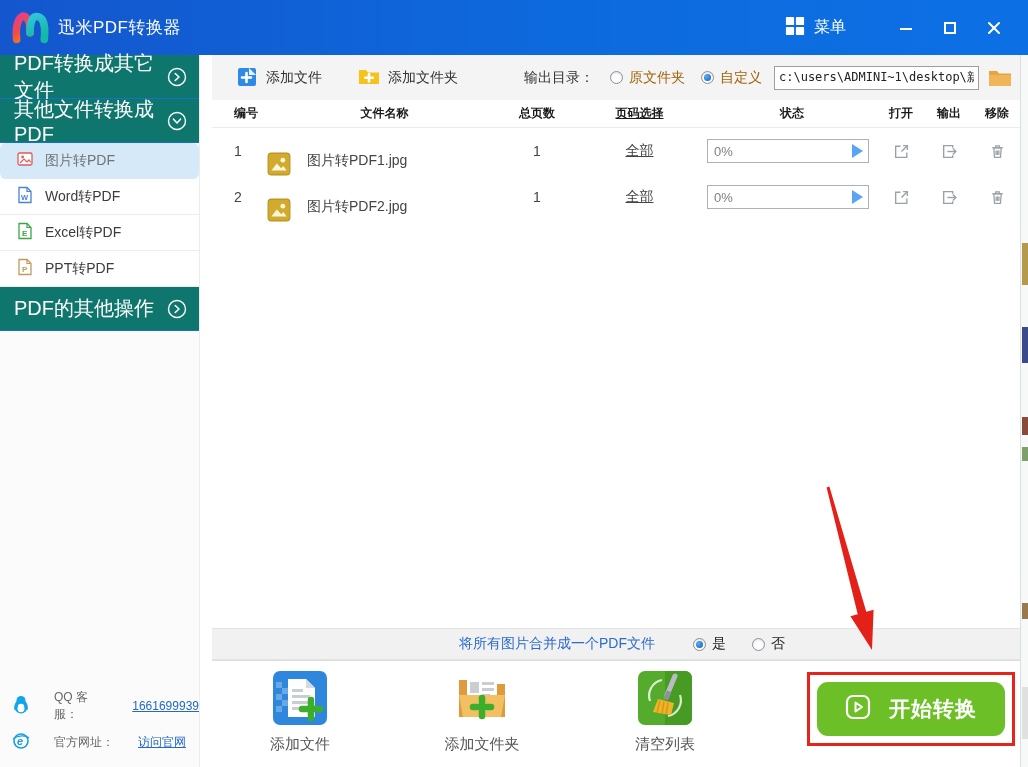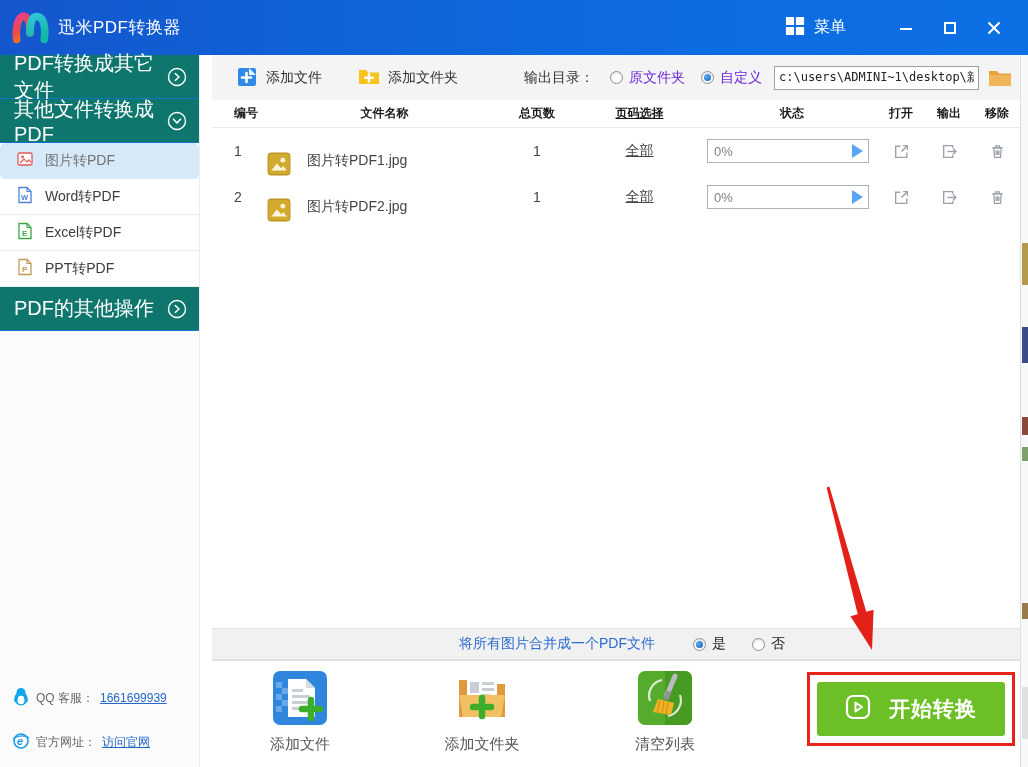--- a/index.html
+++ b/index.html
@@ -24,30 +24,30 @@
   .edge-strip .frag { position:absolute; left:1px; width:6px; }
 
   
   .nav-header { height:44px; background:#0f766e; border-bottom:1px solid #1272cc; color:#fff; font-size:20px;
     display:flex; align-items:center; padding:0 12px 0 14px; cursor:pointer; }
   .nav-header .chev { margin-left:auto; display:flex; }
   .nav-item { height:36px; background:#fff; border-bottom:1px solid #ececec; display:flex; align-items:center; padding-left:16px; gap:11px; font-size:14px; color:#3c3c3c; cursor:pointer; }
   .nav-item.selected { background:#d5e9f9; color:#737373; border-bottom-color:#d5e9f9;border-radius:6px; }
   .sidebar-fill { flex:1; background:#fbfbfb; }
   .support { padding:0 0 14px 12px; font-size:12px; color:#666; }
-  .support-row { display:flex; align-items:center; gap:6px; margin-top:23px; }
+  .support-row { display:flex; align-items:center; gap:24px; margin-top:9px; }
   .support a { color:#2468c8; text-decoration:underline; cursor:pointer; }
 
   
   .toolbar { height:45px; background:#f4f4f5; display:flex; align-items:center; padding:0 20px 0 25px; }
   .tool-btn { display:flex; align-items:center; gap:8px; font-size:14px; color:#333; cursor:pointer; }
   .tool-btn + .tool-btn { margin-left:36px; }
   .out-group { margin-left:auto; display:flex; align-items:center; }
   .out-label { font-size:14px; color:#333; }
-  .radio-lab { display:flex; align-items:center; gap:6px; font-size:14px; color:#6d28d9; margin-left:16px; cursor:pointer; }
+  .radio-lab { display:flex; align-items:center; gap:6px; font-size:14px; color:#a16207; margin-left:16px; cursor:pointer; }
   .radio { width:13px; height:13px; border-radius:50%; border:1px solid #8a9099; background:#fdfdfd; display:inline-flex; align-items:center; justify-content:center; box-shadow:inset 0 1px 2px rgba(0,0,0,0.12); }
   .radio.checked::after { content:""; width:7px; height:7px; border-radius:50%; background:radial-gradient(circle at 35% 35%, #59b0f5, #0f59b4); }
   .path-input { width:205px; height:24px; margin-left:12px; border:1px solid #9aa0a6; background:#fff; font-family:"DejaVu Sans Mono", monospace; font-size:12px; color:#222; padding:0 4px; }
   .browse-btn { margin-left:9px; cursor:pointer; display:flex; }
 
   
   .thead, .trow { display:flex; align-items:center; padding-left:15px; }
   .thead { height:28px; border-bottom:1px solid #ebebeb; font-size:12px; color:#1a1a1a; font-weight:600; }
   .c1{width:40px; text-align:left; padding-left:7px;} .c2{width:235px; text-align:center;}
   .c3{width:70px; text-align:center;} .c4{width:135px; text-align:center;text-decoration:underline;}
@@ -68,21 +68,21 @@
   .merge-label { color:#2b6bd0; font-size:14px; }
   .merge-radios { display:flex; align-items:center; gap:26px; }
   .merge-radios .radio-lab { margin-left:0; color:#222; }
 
   
   .actionbar { position:relative; height:107px; background:#fff; border-top:1px solid #ddd; }
   .big-btn { position:absolute; top:10px; width:92px; text-align:center; cursor:pointer; }
   .big-btn .lbl { display:block; margin-top:6px; font-size:15px; color:#555; }
   .bb1{left:42px;} .bb2{left:224px;} .bb3{left:407px;}
   .start-annotation { position:absolute; left:595px; top:11px; width:208px; height:74px; border:3px solid #e8231a; background:#fff; }
-  .start-btn { position:absolute; left:7px; top:7px; width:188px; height:54px; background:#6cbf26; border-radius:3px;
+  .start-btn { position:absolute; left:7px; top:7px; width:188px; height:54px; background:#6cbf26; border-radius:11px;
     display:flex; align-items:center; justify-content:center; gap:18px; color:#fff; font-size:21px; font-weight:bold; cursor:pointer; letter-spacing:1px; }
 
   
   .arrow-overlay { position:absolute; left:790px; top:470px; width:120px; height:200px; pointer-events:none; z-index:30; }
 </style>
 </head>
 <body>
 
 <div class="app">
 

